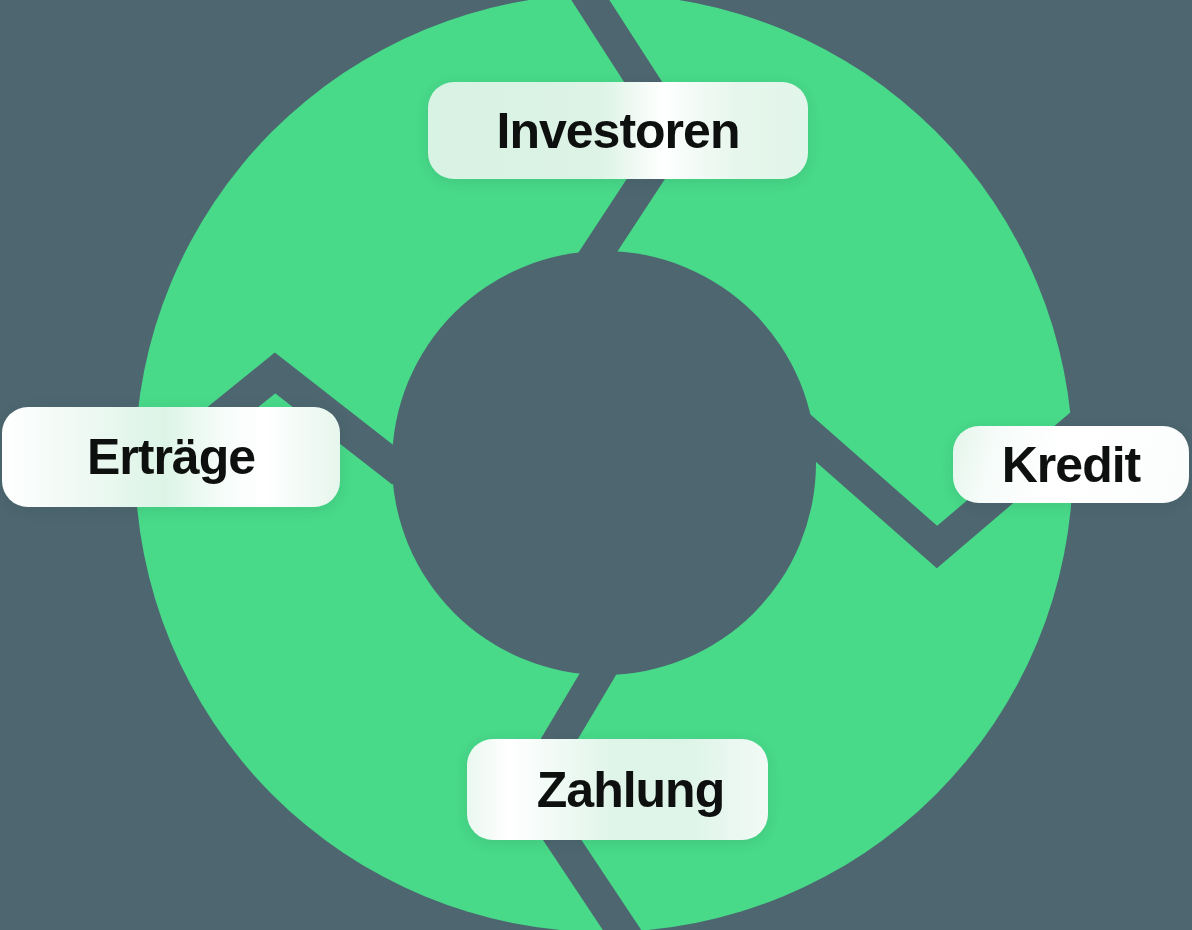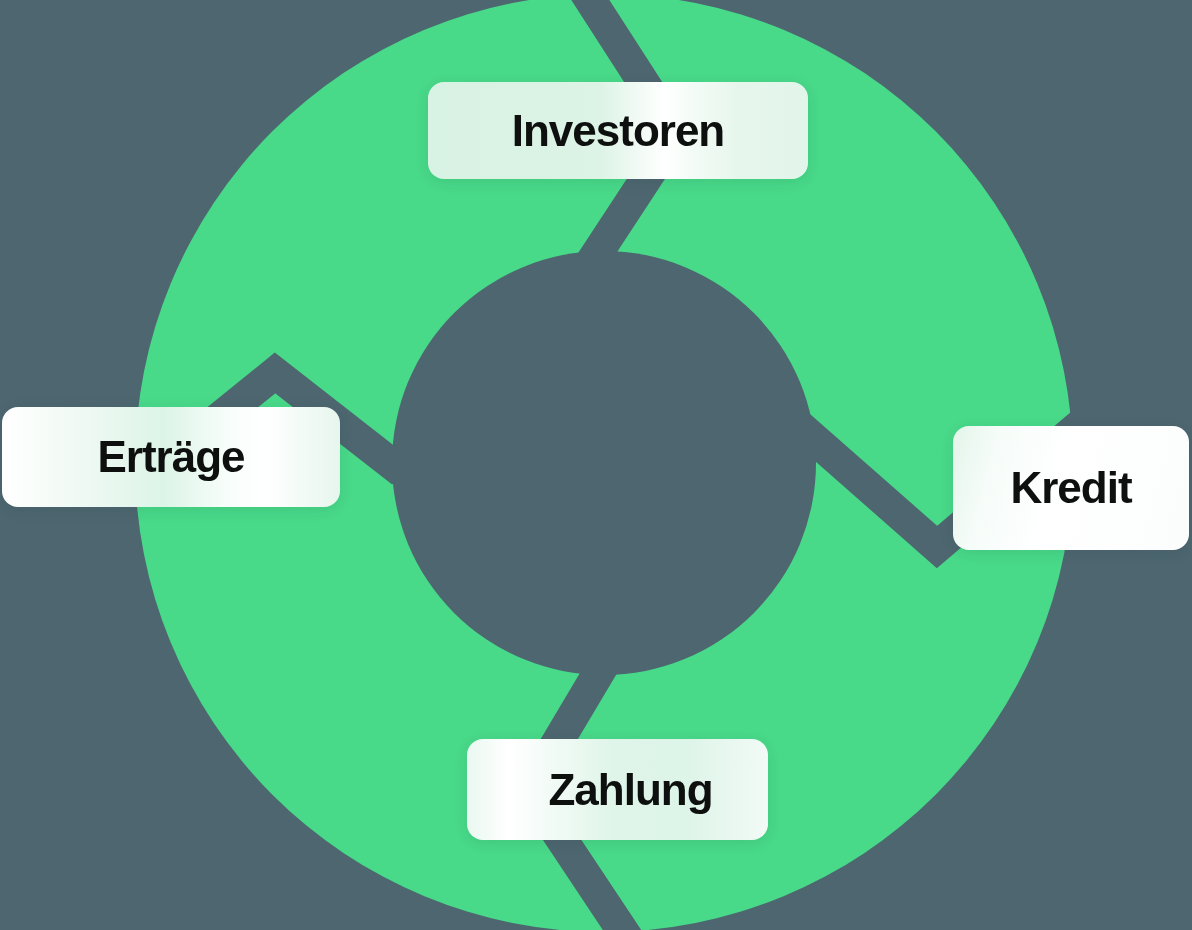--- a/index.html
+++ b/index.html
@@ -19,35 +19,35 @@
     left:0; top:0;
     width:1192px; height:930px;
     display:block;
   }
 
   .badge {
     position:absolute;
     display:flex;
     align-items:center;
     justify-content:center;
-    border-radius:16px;
+    border-radius:26px;
     color:#0d100e;
-    font-size:44px;
+    font-size:50px;
     font-weight:600;
     letter-spacing:-1px;
     white-space:nowrap;
     box-shadow:0 3px 14px rgba(20,45,40,0.10);
   }
 
   .badge--investoren {
     left:428px; top:82px; width:380px; height:97px;
     background:linear-gradient(90deg,#d8f2e3 0%,#dcf3e5 45%,#ffffff 62%,#f3fbf6 70%,#e6f6ec 82%,#e2f5ea 100%);
   }
   .badge--kredit {
-    left:953px; top:426px; width:236px; height:124px;
+    left:953px; top:426px; width:236px; height:77px;
     background:linear-gradient(105deg,#e3f5ea 0%,#f6fcf9 18%,#ffffff 45%,#fbfdfc 100%);
   }
   .badge--zahlung {
     left:467px; top:739px; width:301px; height:101px;
     background:linear-gradient(90deg,#eaf8f0 0%,#ffffff 14%,#f6fcf9 24%,#e0f5e9 48%,#ddf4e8 72%,#f2faf6 100%);
     padding-left:26px;
   }
   .badge--ertraege {
     left:2px; top:407px; width:338px; height:100px;
     background:linear-gradient(90deg,#ffffff 0%,#eef9f3 25%,#dcf4e7 48%,#f7fdfa 66%,#ffffff 78%,#e6f6ed 100%);

